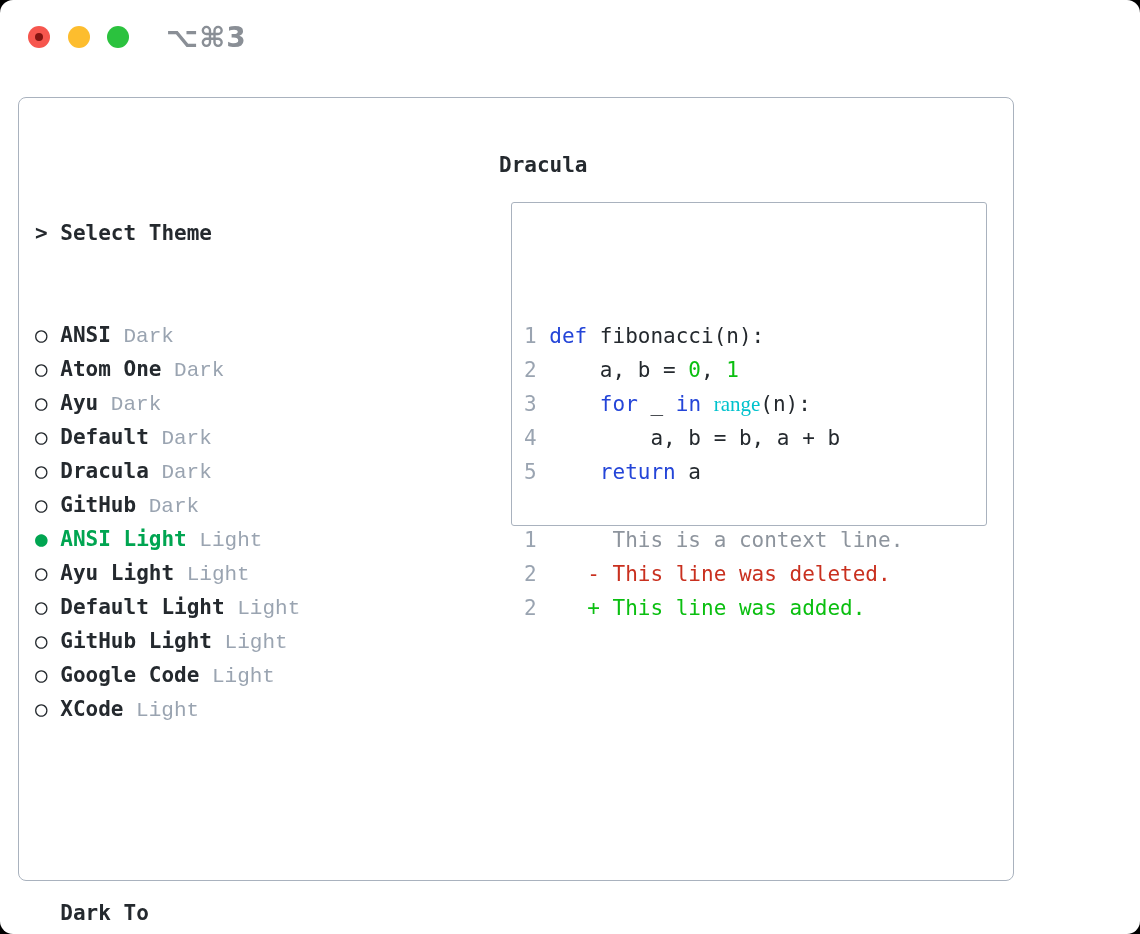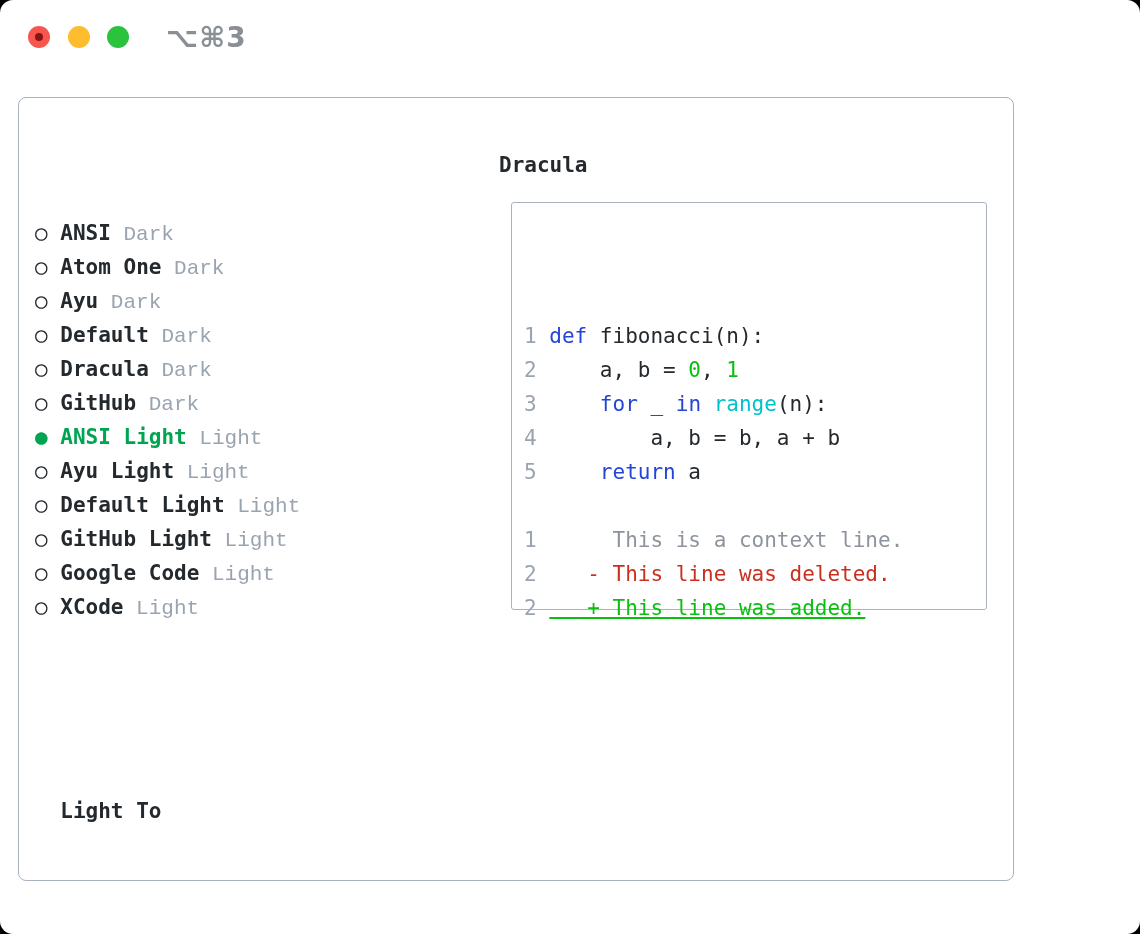--- a/index.html
+++ b/index.html
@@ -32,54 +32,55 @@
   .nm{color:var(--fg);font-weight:bold;}
   .vt{color:var(--muted);font-family:Liberation Mono, monospace;}
   .row.sel .nm{color:var(--accent-green);}
   .row.sel .mk{color:var(--accent-green);}
   .apply-hdr{font-weight:bold;}
   .apply-hdr .mk{visibility:hidden;}
   .spacer{height:34px;}
   
   .preview-title{position:absolute;left:480px;top:50px;font-size:21px;line-height:34px;font-weight:bold;color:var(--fg);}
   .preview-box{
-    position:absolute;left:492px;top:104px;width:476px;height:408px;box-sizing:border-box;
+    position:absolute;left:492px;top:104px;width:476px;height:324px;box-sizing:border-box;
     border:1.5px solid var(--box-border);border-radius:3px;background:#fff;
     padding:48px 12px 0 12px;font-size:21px;line-height:34px;white-space:pre;
   }
   .pline{height:34px;}
   .pline .ln{display:inline-block;width:1ch;margin-right:1ch;color:var(--muted);}
   .c-fg{color:var(--fg);}
   .c-kw{color:var(--kw-blue);}
   .c-num{color:var(--bright-green);}
-  .c-fn{color:var(--fn-cyan);}
+  .c-fn{color:var(--fn-cyan);font-family:Liberation Serif, serif;}
   .c-ctx{color:var(--ctx-gray);}
   .c-del{color:var(--del-red);}
-  .c-add{color:var(--bright-green);text-decoration:underline;}
+  .c-add{color:var(--bright-green);}
 </style>
 </head>
 <body>
 
 <div class="window">
 
   <div class="titlebar">
     <div class="tl tl-red">
       <div class="dot"></div>
     </div>
     <div class="tl tl-yellow"></div>
     <div class="tl tl-green"></div>
     <div class="shortcut">⌥⌘3</div>
   </div>
 
   <div class="main-box">
 
     <div class="left-col">
+      <div class="row hdr"><span class="mk">&gt;</span><span>Select Theme</span></div>
       <div id="theme-items"><div class="row"><span class="mk">○</span><span class="nm">ANSI</span><span class="vt"> Dark</span></div><div class="row"><span class="mk">○</span><span class="nm">Atom One</span><span class="vt"> Dark</span></div><div class="row"><span class="mk">○</span><span class="nm">Ayu</span><span class="vt"> Dark</span></div><div class="row"><span class="mk">○</span><span class="nm">Default</span><span class="vt"> Dark</span></div><div class="row"><span class="mk">○</span><span class="nm">Dracula</span><span class="vt"> Dark</span></div><div class="row"><span class="mk">○</span><span class="nm">GitHub</span><span class="vt"> Dark</span></div><div class="row sel"><span class="mk">●</span><span class="nm">ANSI Light</span><span class="vt"> Light</span></div><div class="row"><span class="mk">○</span><span class="nm">Ayu Light</span><span class="vt"> Light</span></div><div class="row"><span class="mk">○</span><span class="nm">Default Light</span><span class="vt"> Light</span></div><div class="row"><span class="mk">○</span><span class="nm">GitHub Light</span><span class="vt"> Light</span></div><div class="row"><span class="mk">○</span><span class="nm">Google Code</span><span class="vt"> Light</span></div><div class="row"><span class="mk">○</span><span class="nm">XCode</span><span class="vt"> Light</span></div></div>
       <div class="spacer"></div>
-      <div class="row apply-hdr"><span class="mk">&nbsp;</span><span>Light To</span></div>
+      <div class="row apply-hdr"><span class="mk">&nbsp;</span><span>Dark To</span></div>
       
       
       
     </div>
 
     <div class="preview-title">Dracula</div>
 
     <div class="preview-box">
       <div id="preview-lines"><div class="pline"><span class="ln">1</span><span class="c-kw">def</span><span class="c-fg"> fibonacci(n):</span></div><div class="pline"><span class="ln">2</span><span class="c-fg">    a, b = </span><span class="c-num">0</span><span class="c-fg">, </span><span class="c-num">1</span></div><div class="pline"><span class="ln">3</span><span class="c-fg">    </span><span class="c-kw">for</span><span class="c-fg"> _ </span><span class="c-kw">in</span><span class="c-fg"> </span><span class="c-fn">range</span><span class="c-fg">(n):</span></div><div class="pline"><span class="ln">4</span><span class="c-fg">        a, b = b, a + b</span></div><div class="pline"><span class="ln">5</span><span class="c-fg">    </span><span class="c-kw">return</span><span class="c-fg"> a</span></div><div class="pline"><span class="ln"></span></div><div class="pline"><span class="ln">1</span><span class="c-ctx">     This is a context line.</span></div><div class="pline"><span class="ln">2</span><span class="c-del">   - This line was deleted.</span></div><div class="pline"><span class="ln">2</span><span class="c-add">   + This line was added.</span></div></div>
     </div>

